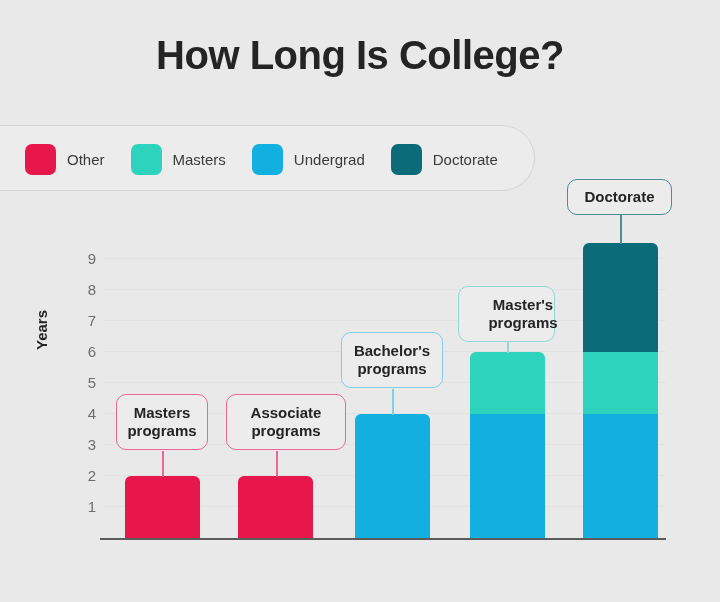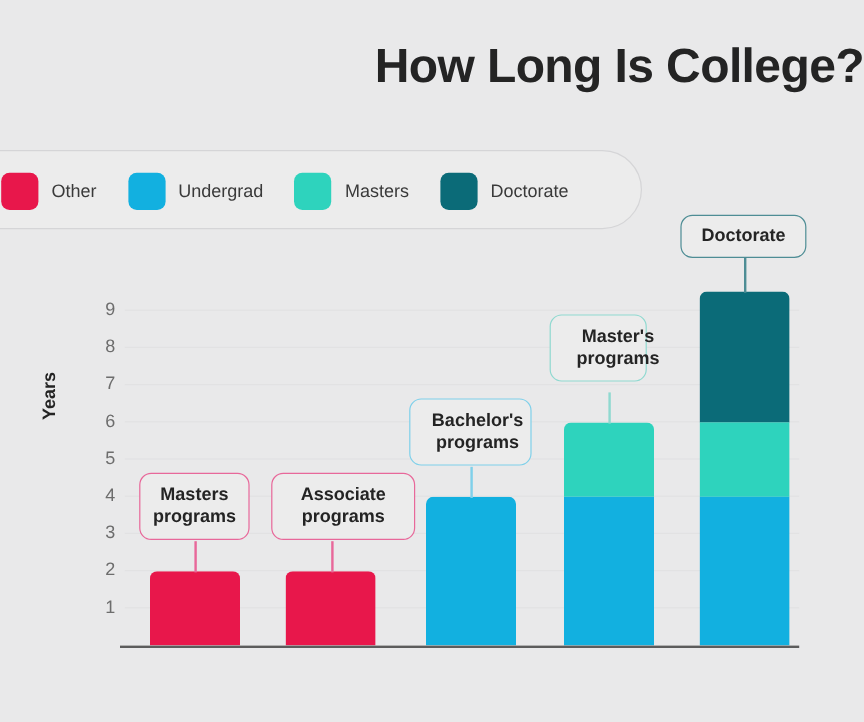--- a/index.html
+++ b/index.html
@@ -8,36 +8,36 @@
     background:#e9e9ea;
     font-family:"Liberation Sans","DejaVu Sans",sans-serif;
     overflow:hidden;
     position:relative;
   }
   #stage{position:absolute;left:0;top:0;width:720px;height:602px;}
 
   
   .title{
     position:absolute;left:0;top:33px;width:720px;
-    text-align:right;
+    text-align:center;
     font-size:40px;font-weight:bold;color:#242424;
     letter-spacing:-0.5px;
   }
 
   
   .legend{
     position:absolute;left:-40px;top:125px;width:575px;height:66px;
     border:1px solid #d5d5d7;
     border-radius:33px;
     background:#ececec;
     box-sizing:border-box;
   }
   .legend-inner{
     position:absolute;left:40px;top:0;height:66px;
-    display:flex;align-items:center;gap:0;
+    display:flex;align-items:center;gap:0;padding-left:24px;
   }
   .legend-item{display:flex;align-items:center;margin-right:26px;}
   .legend-swatch{
     width:31px;height:31px;border-radius:7px;flex:0 0 auto;
   }
   .legend-label{
     margin-left:11px;font-size:15px;color:#3a3a3a;white-space:nowrap;
   }
 
   
@@ -89,26 +89,26 @@
 
   <div class="title">How Long Is College?</div>
 
   <div class="legend">
     <div class="legend-inner">
       <div class="legend-item">
         <div class="legend-swatch" style="background:#e8174b"></div>
         <div class="legend-label">Other</div>
       </div>
       <div class="legend-item">
+        <div class="legend-swatch" style="background:#2ed3bd"></div>
+        <div class="legend-label">Masters</div>
+      </div>
+      <div class="legend-item">
         <div class="legend-swatch" style="background:#12b0e0"></div>
         <div class="legend-label">Undergrad</div>
-      </div>
-      <div class="legend-item">
-        <div class="legend-swatch" style="background:#2ed3bd"></div>
-        <div class="legend-label">Masters</div>
       </div>
       <div class="legend-item">
         <div class="legend-swatch" style="background:#0b6b78"></div>
         <div class="legend-label">Doctorate</div>
       </div>
     </div>
   </div>
 
   <div class="plot">
 
@@ -172,28 +172,28 @@
       </div>
     </div>
 
     <div class="callout" style="left:226px;top:394px;width:120px;height:56px;border-color:#e8689a;">
       <div>
         <div>Associate</div>
         <div>programs</div>
       </div>
     </div>
 
-    <div class="callout" style="left:341px;top:332px;width:102px;height:56px;border-color:#7fd0ea;justify-content:flex-end;">
+    <div class="callout" style="left:341px;top:332px;width:102px;height:56px;border-color:#7fd0ea;">
       <div>
         <div>Bachelor's</div>
         <div>programs</div>
       </div>
     </div>
 
-    <div class="callout" style="left:458px;top:262px;width:81px;height:56px;border-color:#8fd9d0;padding-left:39px;">
+    <div class="callout" style="left:458px;top:286px;width:97px;height:56px;border-color:#8fd9d0;padding-left:39px;">
       <div>
         <div>Master's</div>
         <div>programs</div>
       </div>
     </div>
 
     <div class="callout" style="left:567px;top:179px;width:105px;height:36px;border-color:#4e8d95;">
       <div>
         <div>Doctorate</div>
       </div>

